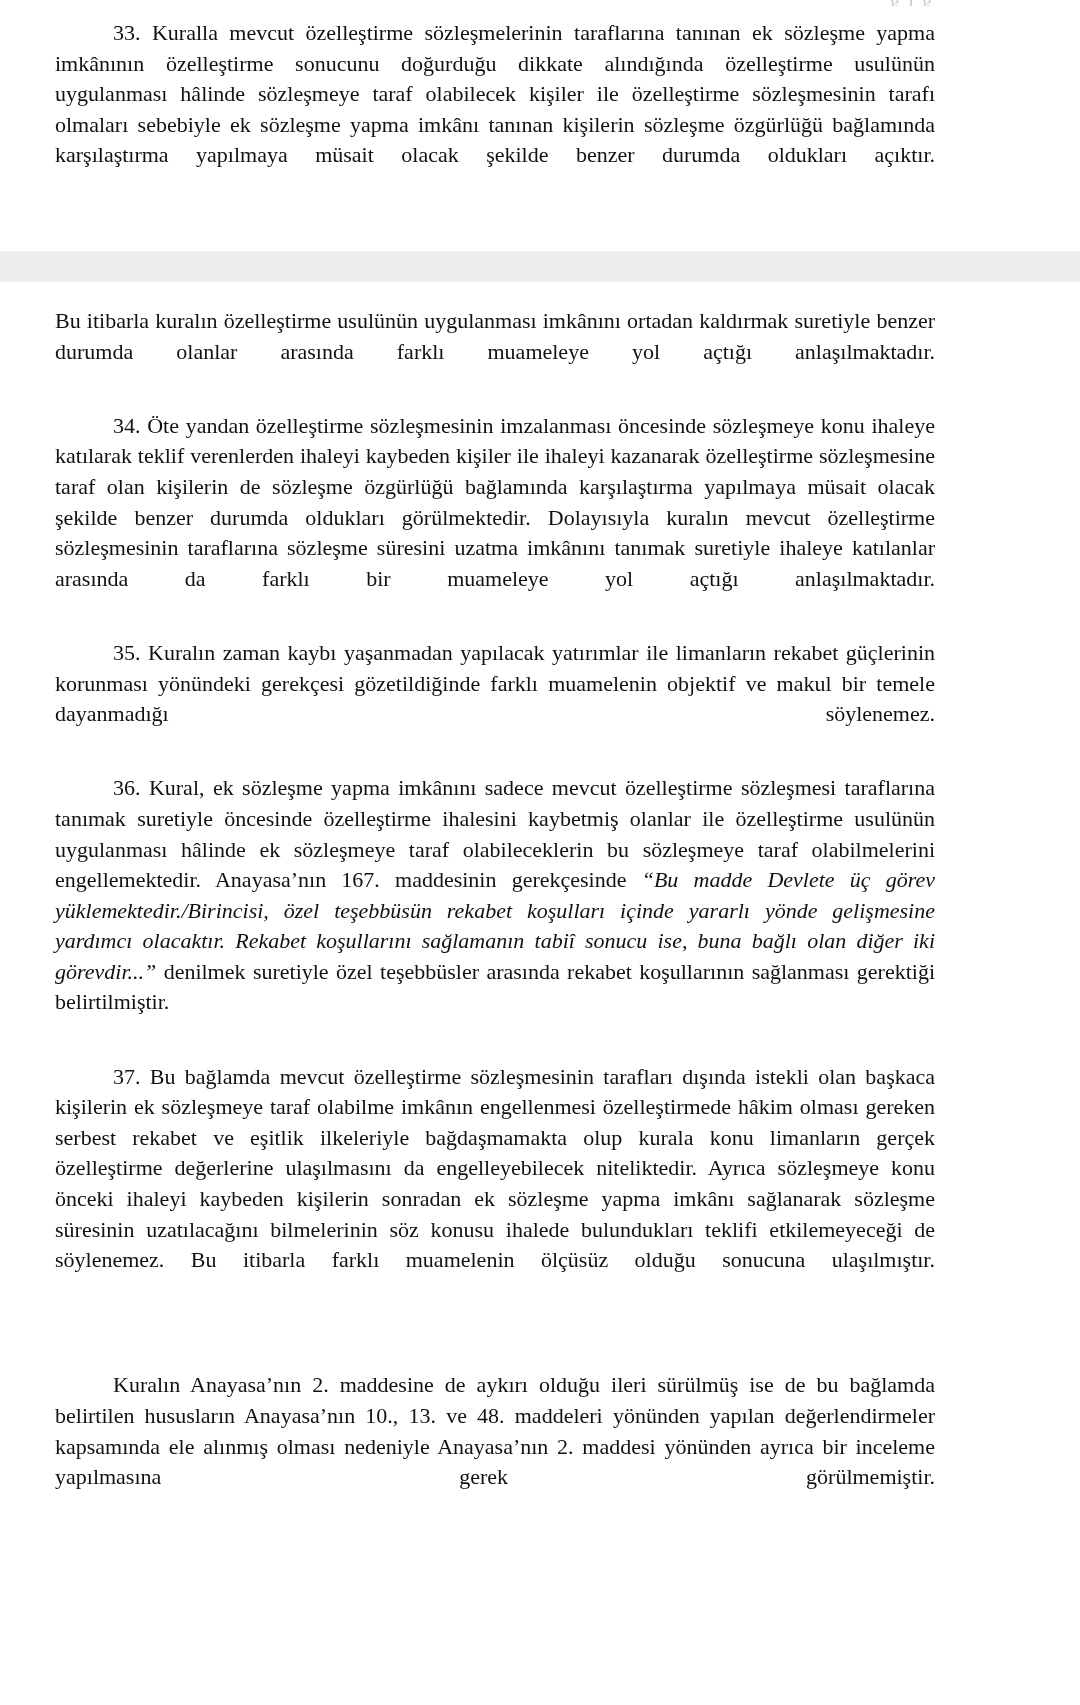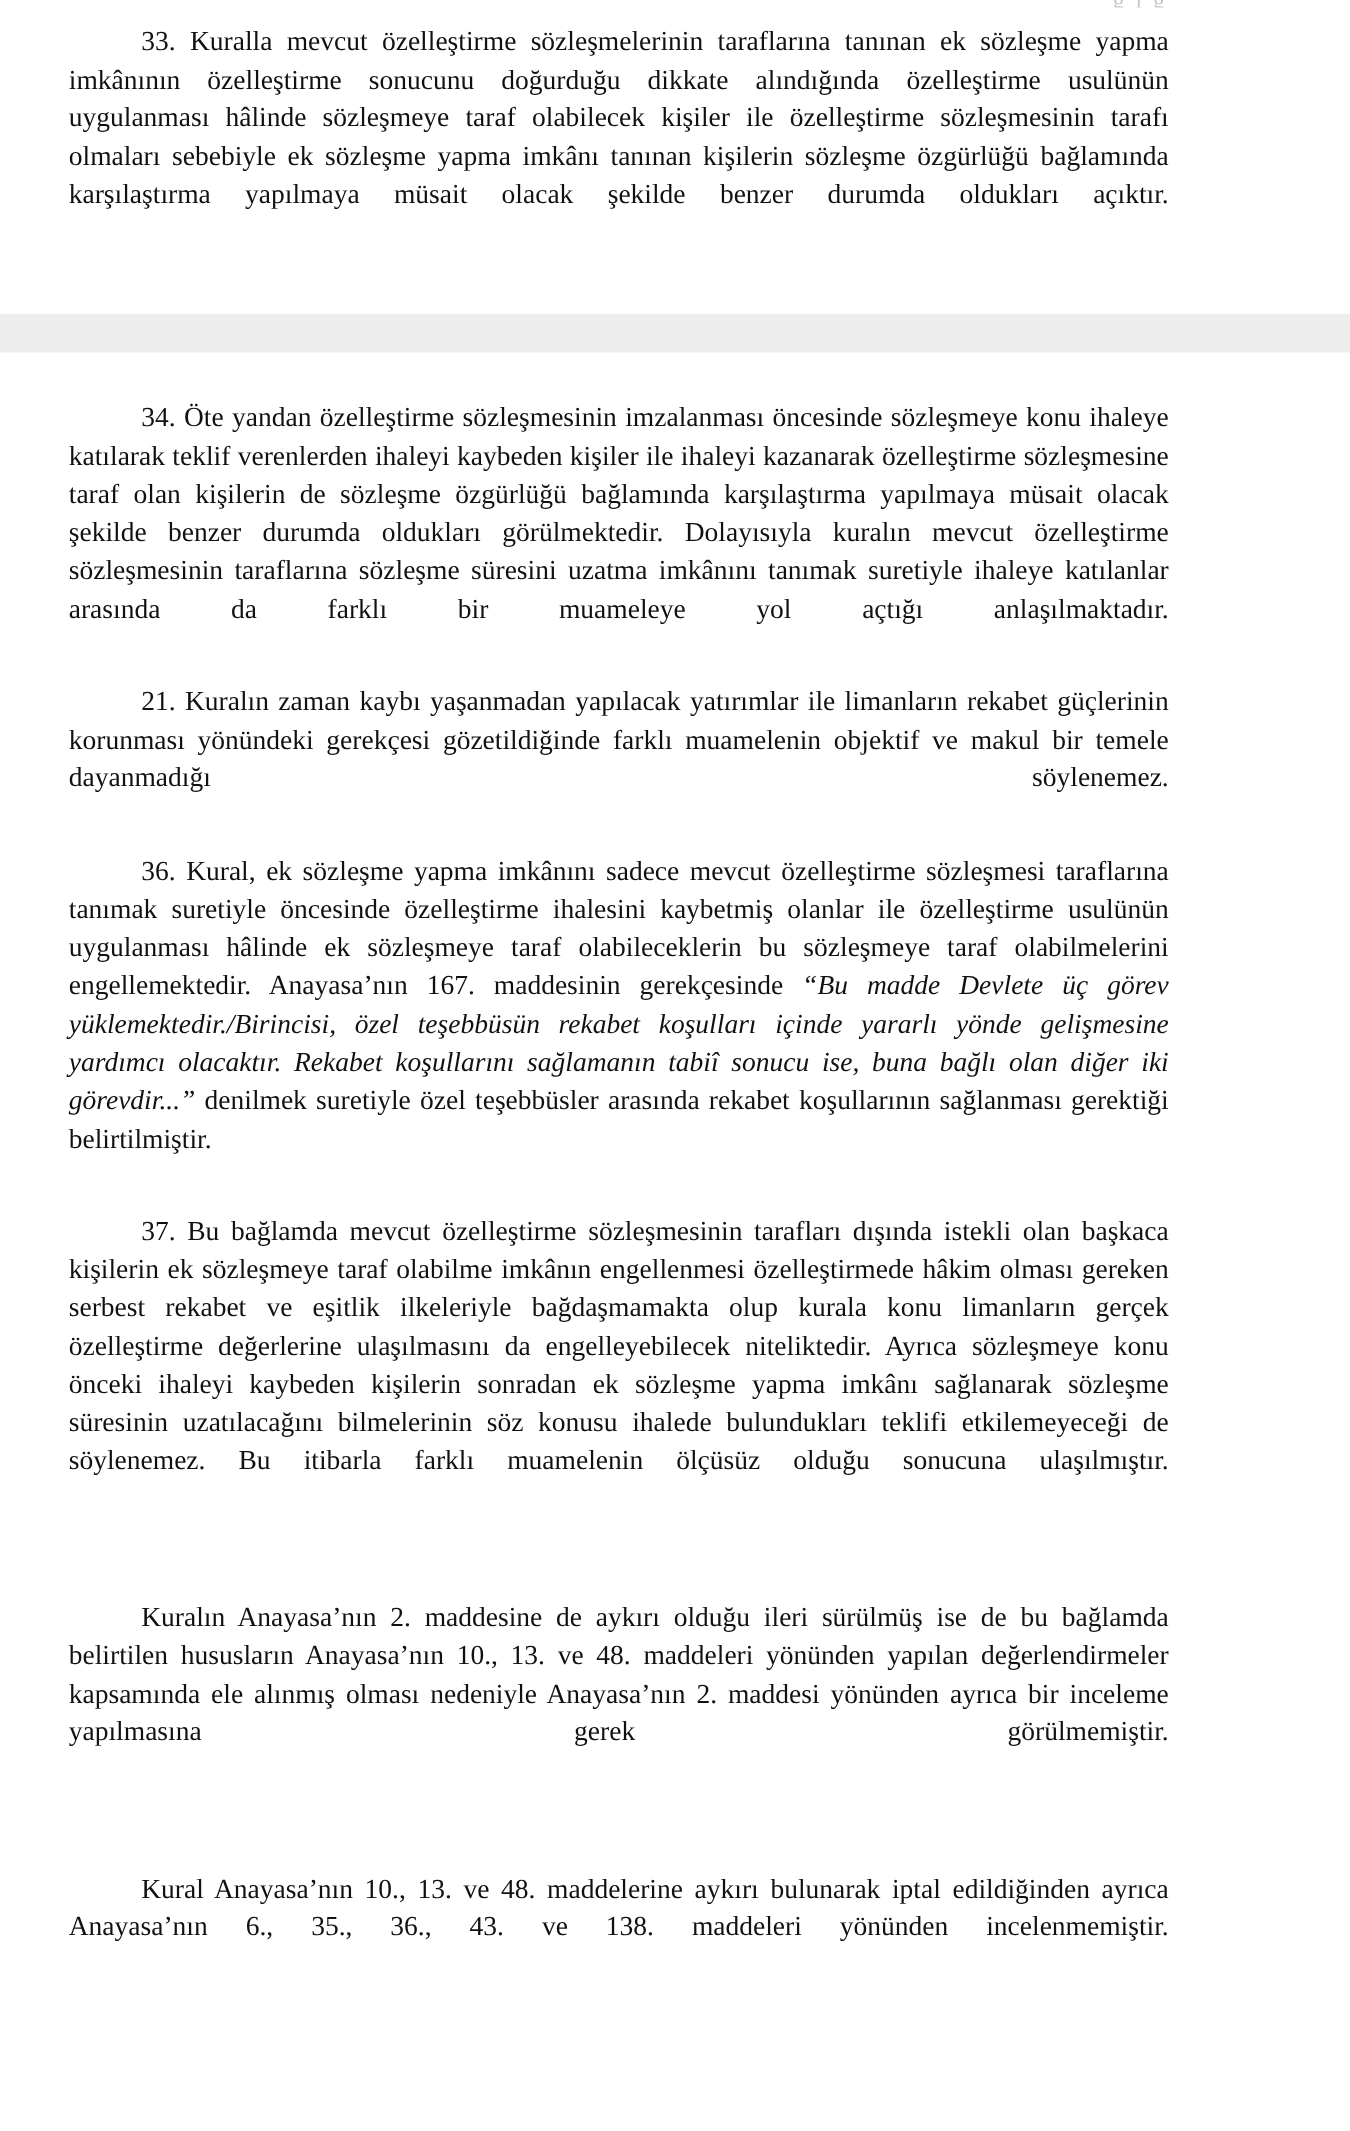--- a/index.html
+++ b/index.html
@@ -105,28 +105,28 @@
   <div class="header-remnant">g ı g</div>
 
   <div class="block-top">
     <p class="para indent">33. Kuralla mevcut özelleştirme sözleşmelerinin taraflarına tanınan ek sözleşme yapma imkânının özelleştirme sonucunu doğurduğu dikkate alındığında özelleştirme usulünün uygulanması hâlinde sözleşmeye taraf olabilecek kişiler ile özelleştirme sözleşmesinin tarafı olmaları sebebiyle ek sözleşme yapma imkânı tanınan kişilerin sözleşme özgürlüğü bağlamında karşılaştırma yapılmaya müsait olacak şekilde benzer durumda oldukları açıktır.</p>
   </div>
 
   <div class="gray-band"></div>
 
   <div class="block-main">
 
+    <p class="para">Bu itibarla kuralın özelleştirme usulünün uygulanması imkânını ortadan kaldırmak suretiyle benzer durumda olanlar arasında farklı muameleye yol açtığı anlaşılmaktadır.</p>
 
     <p class="para indent gap-md">34. Öte yandan özelleştirme sözleşmesinin imzalanması öncesinde sözleşmeye konu ihaleye katılarak teklif verenlerden ihaleyi kaybeden kişiler ile ihaleyi kazanarak özelleştirme sözleşmesine taraf olan kişilerin de sözleşme özgürlüğü bağlamında karşılaştırma yapılmaya müsait olacak şekilde benzer durumda oldukları görülmektedir. Dolayısıyla kuralın mevcut özelleştirme sözleşmesinin taraflarına sözleşme süresini uzatma imkânını tanımak suretiyle ihaleye katılanlar arasında da farklı bir muameleye yol açtığı anlaşılmaktadır.</p>
 
-    <p class="para indent gap-md">21. Kuralın zaman kaybı yaşanmadan yapılacak yatırımlar ile limanların rekabet güçlerinin korunması yönündeki gerekçesi gözetildiğinde farklı muamelenin objektif ve makul bir temele dayanmadığı söylenemez.</p>
+    <p class="para indent gap-md">35. Kuralın zaman kaybı yaşanmadan yapılacak yatırımlar ile limanların rekabet güçlerinin korunması yönündeki gerekçesi gözetildiğinde farklı muamelenin objektif ve makul bir temele dayanmadığı söylenemez.</p>
 
     <p class="para indent gap-md"><span>36. Kural, ek sözleşme yapma imkânını sadece mevcut özelleştirme sözleşmesi taraflarına tanımak suretiyle öncesinde özelleştirme ihalesini kaybetmiş olanlar ile özelleştirme usulünün uygulanması hâlinde ek sözleşmeye taraf olabileceklerin bu sözleşmeye taraf olabilmelerini engellemektedir. Anayasa’nın 167. maddesinin gerekçesinde </span><span class="quote-it">“Bu madde Devlete üç görev yüklemektedir./Birincisi, özel teşebbüsün rekabet koşulları içinde yararlı yönde gelişmesine yardımcı olacaktır. Rekabet koşullarını sağlamanın tabiî sonucu ise, buna bağlı olan diğer iki görevdir...”</span><span> denilmek suretiyle özel teşebbüsler arasında rekabet koşullarının sağlanması gerektiği belirtilmiştir.</span></p>
 
     <p class="para indent gap-md">37. Bu bağlamda mevcut özelleştirme sözleşmesinin tarafları dışında istekli olan başkaca kişilerin ek sözleşmeye taraf olabilme imkânın engellenmesi özelleştirmede hâkim olması gereken serbest rekabet ve eşitlik ilkeleriyle bağdaşmamakta olup kurala konu limanların gerçek özelleştirme değerlerine ulaşılmasını da engelleyebilecek niteliktedir. Ayrıca sözleşmeye konu önceki ihaleyi kaybeden kişilerin sonradan ek sözleşme yapma imkânı sağlanarak sözleşme süresinin uzatılacağını bilmelerinin söz konusu ihalede bulundukları teklifi etkilemeyeceği de söylenemez. Bu itibarla farklı muamelenin ölçüsüz olduğu sonucuna ulaşılmıştır.</p>
 
 
     <p class="para indent gap-lg">Kuralın Anayasa’nın 2. maddesine de aykırı olduğu ileri sürülmüş ise de bu bağlamda belirtilen hususların Anayasa’nın 10., 13. ve 48. maddeleri yönünden yapılan değerlendirmeler kapsamında ele alınmış olması nedeniyle Anayasa’nın 2. maddesi yönünden ayrıca bir inceleme yapılmasına gerek görülmemiştir.</p>
 
-    <p class="para indent gap-lg">Kural Anayasa’nın 10., 13. ve 48. maddelerine aykırı bulunarak iptal edildiğinden ayrıca Anayasa’nın 6., 35., 36., 43. ve 138. maddeleri yönünden incelenmemiştir.</p>
 
   </div>
 </div>
 
 </body></html>

